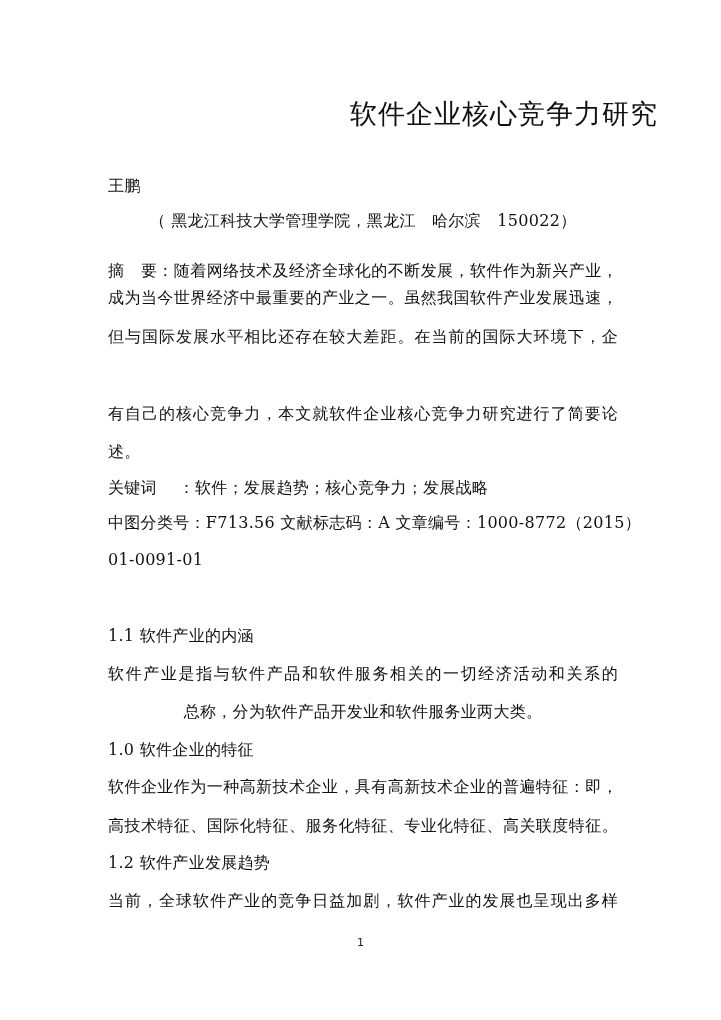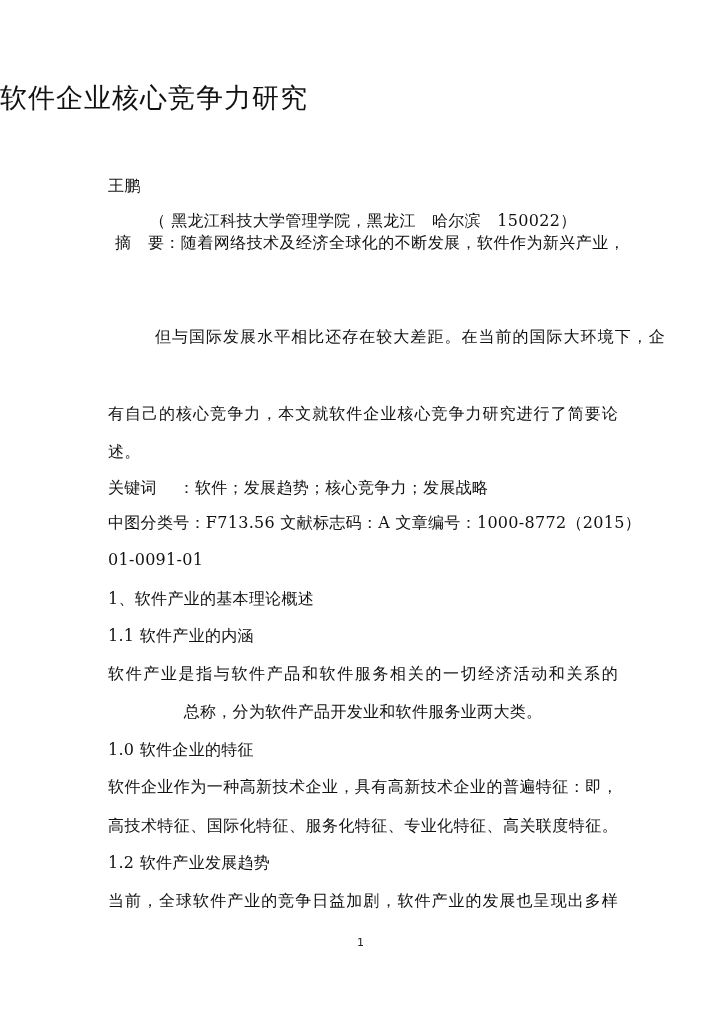--- a/index.html
+++ b/index.html
@@ -1,46 +1,46 @@
 <!DOCTYPE html>
 <html><head>
   <meta charset="utf-8">
   <style>
     html, body { margin: 0; padding: 0; background: #ffffff; }
     body { width: 721px; height: 1020px; position: relative; overflow: hidden;
            font-family: "DejaVu Serif", "Liberation Serif", serif; color: #111; }
     .page { position: absolute; left: 0; top: 0; width: 721px; height: 1020px; background: #fff; }
-    .title { position: absolute; left: 0; width: 658px; top: 80px; text-align: left;
+    .title { position: absolute; left: 0; width: 658px; top: 96px; text-align: right;
              font-size: 27px; letter-spacing: 1px; color: #111; font-weight: normal; }
     .line { position: absolute; left: 108px; width: 510px; font-size: 16px; line-height: 22px;
             white-space: nowrap; letter-spacing: 0.3px; }
     .justify { text-align: justify; text-align-last: justify; }
     .pagenum { position: absolute; left: 0; width: 721px; top: 936px; text-align: center;
                font-family: "DejaVu Sans", sans-serif; font-size: 11px; color: #222; }
   </style>
 </head>
 <body>
 
 <div class="page">
   <div class="title">软件企业核心竞争力研究</div>
 
   <div class="line" style="top:175px;">王鹏</div>
   <div class="line" style="top:210px;text-align:center;">（ 黑龙江科技大学管理学院，黑龙江　哈尔滨　150022）</div>
 
-  <div class="line justify" style="top:232px;margin-left:7px;">摘　要：随着网络技术及经济全球化的不断发展，软件作为新兴产业，</div>
-  <div class="line justify" style="top:326px;margin-left:47px;">但与国际发展水平相比还存在较大差距。在当前的国际大环境下，企</div>
+  <div class="line justify" style="top:260px;">摘　要：随着网络技术及经济全球化的不断发展，软件作为新兴产业，</div>
+  <div class="line justify" style="top:287px;">成为当今世界经济中最重要的产业之一。虽然我国软件产业发展迅速，</div>
+  <div class="line justify" style="top:326px;">但与国际发展水平相比还存在较大差距。在当前的国际大环境下，企</div>
   <div class="line justify" style="top:403px;">有自己的核心竞争力，本文就软件企业核心竞争力研究进行了简要论</div>
   <div class="line" style="top:441px;">述。</div>
 
   <div class="line" style="top:477px;">关键词　 ：软件；发展趋势；核心竞争力；发展战略</div>
 
   <div class="line" style="top:512px;">中图分类号：F713.56 文献标志码：A 文章编号：1000-8772（2015）</div>
   <div class="line" style="top:549px;">01-0091-01</div>
 
-  <div class="line" style="top:588px;">1、软件产业的基本理论概述</div>
   <div class="line" style="top:625px;">1.1 软件产业的内涵</div>
   <div class="line justify" style="top:663px;">软件产业是指与软件产品和软件服务相关的一切经济活动和关系的</div>
   <div class="line" style="top:701px;text-align:center;">总称，分为软件产品开发业和软件服务业两大类。</div>
 
   <div class="line" style="top:739px;">1.0 软件企业的特征</div>
   <div class="line justify" style="top:776px;">软件企业作为一种高新技术企业，具有高新技术企业的普遍特征：即，</div>
   <div class="line justify" style="top:815px;">高技术特征、国际化特征、服务化特征、专业化特征、高关联度特征。</div>
 
   <div class="line" style="top:852px;">1.2 软件产业发展趋势</div>
   <div class="line justify" style="top:890px;">当前，全球软件产业的竞争日益加剧，软件产业的发展也呈现出多样</div>

